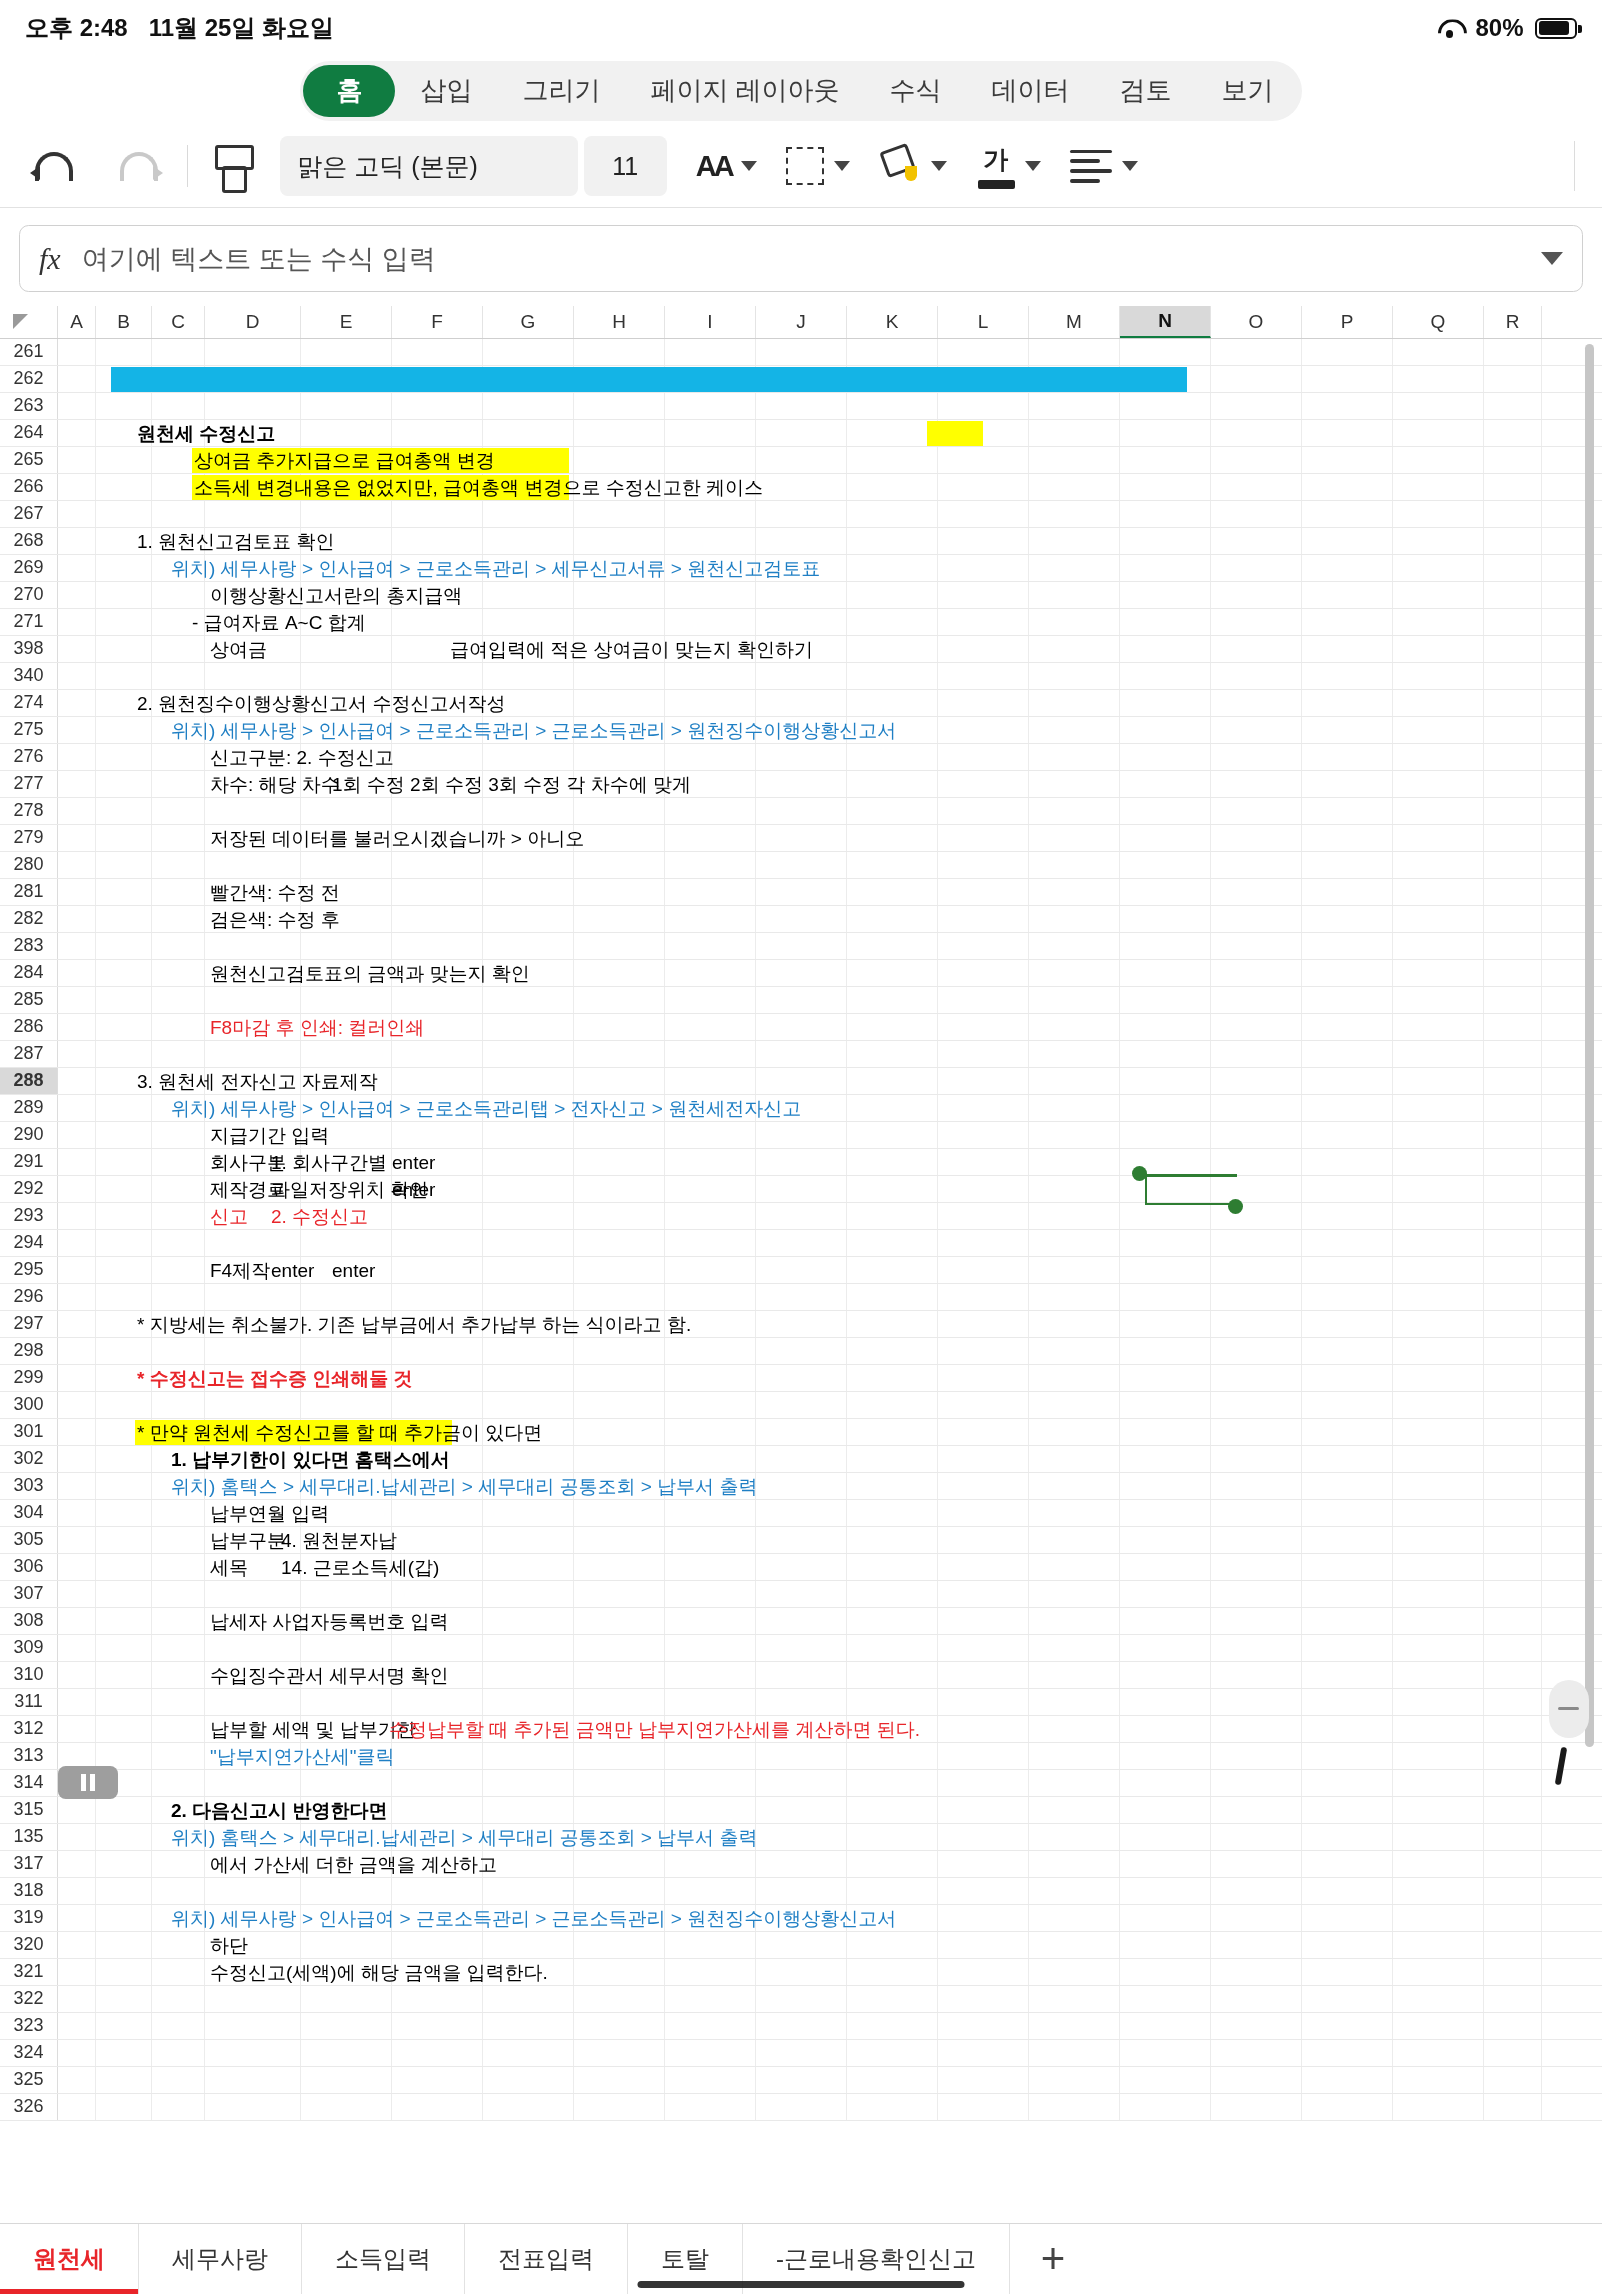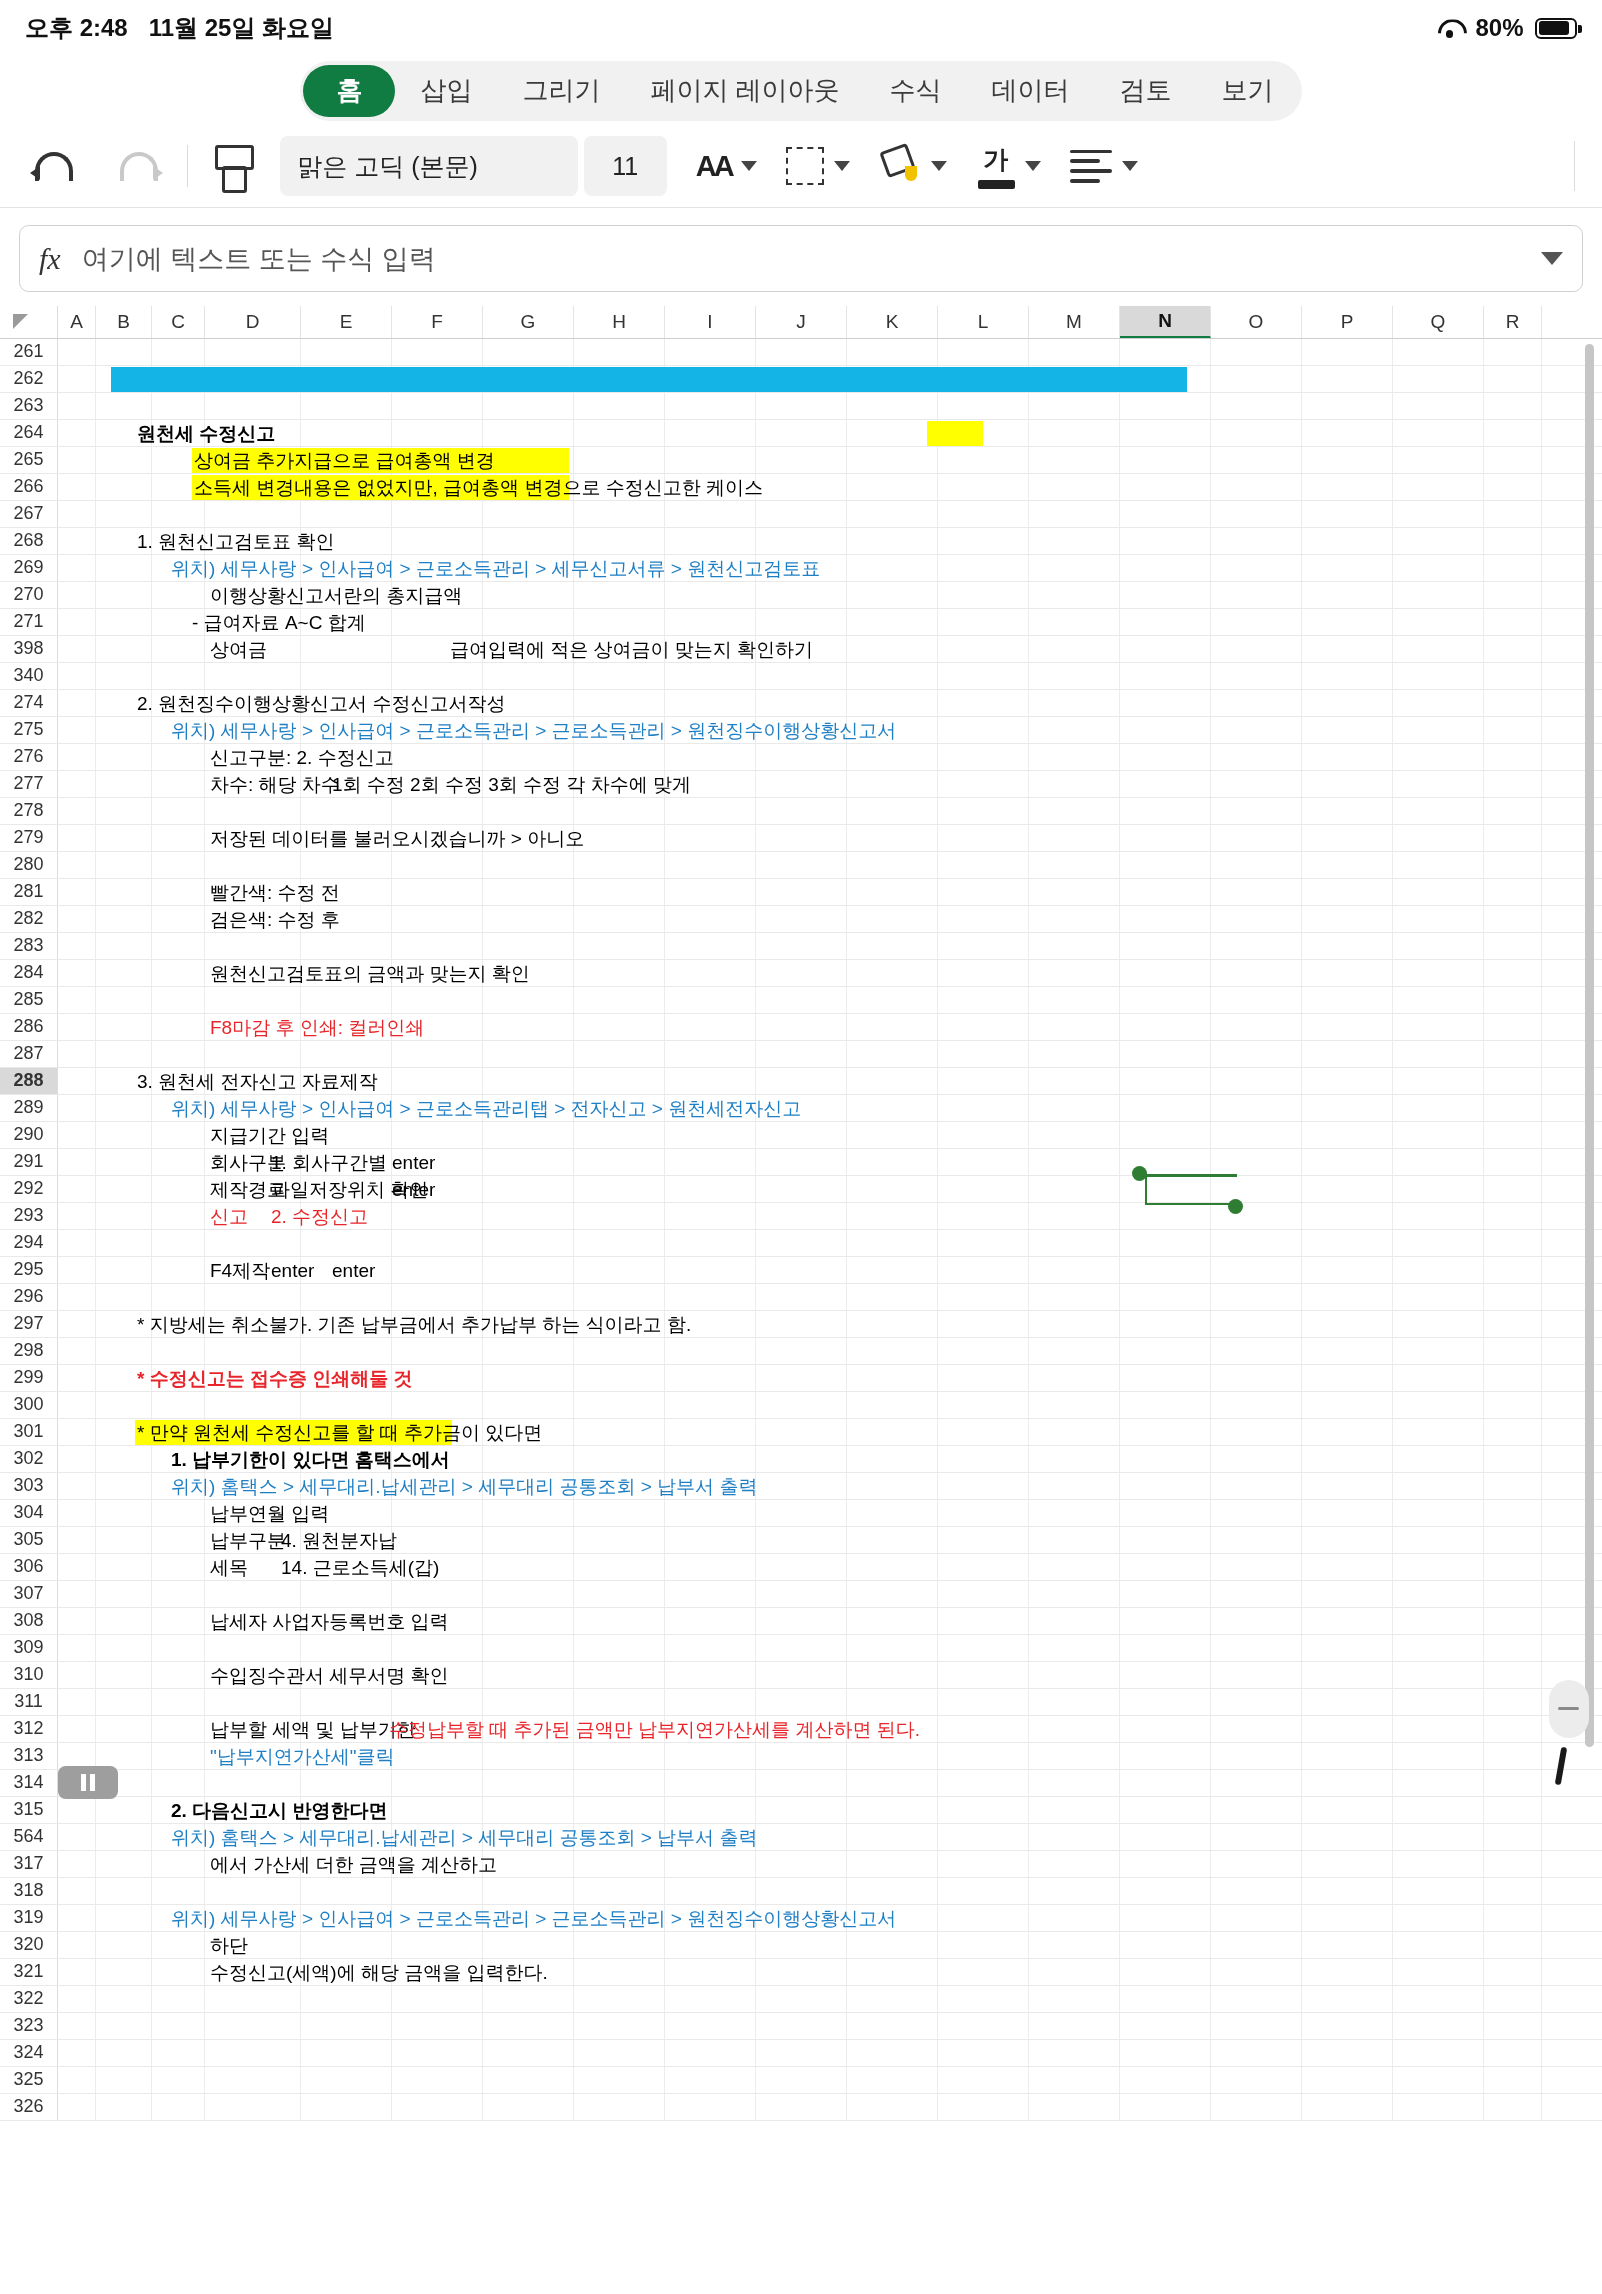--- a/index.html
+++ b/index.html
@@ -1697,21 +1697,21 @@
             <div class="v" style="width: 91px; min-width: 91px;"></div>
             <div class="v" style="width: 91px; min-width: 91px;"></div>
             <div class="v" style="width: 91px; min-width: 91px;"></div>
             <div class="v" style="width: 58px; min-width: 58px;"></div>
             <div class="txtlayer">
               <div class="t bold" style="left: 113px;">2. 다음신고시 반영한다면</div>
             </div>
           </div>
         </div>
         <div class="row">
-          <div class="rowhead">564</div>
+          <div class="rowhead">135</div>
           <div class="cells">
             <div class="v" style="width: 38px; min-width: 38px;"></div>
             <div class="v" style="width: 56px; min-width: 56px;"></div>
             <div class="v" style="width: 53px; min-width: 53px;"></div>
             <div class="v" style="width: 96px; min-width: 96px;"></div>
             <div class="v" style="width: 91px; min-width: 91px;"></div>
             <div class="v" style="width: 91px; min-width: 91px;"></div>
             <div class="v" style="width: 91px; min-width: 91px;"></div>
             <div class="v" style="width: 91px; min-width: 91px;"></div>
             <div class="v" style="width: 91px; min-width: 91px;"></div>
@@ -1988,15 +1988,38 @@
     <div class="float-pill" style="top:1374px;">
         <i></i>
       </div>
     <div class="pause-btn" style="top:1460px;">
         <i></i>
         <i></i>
       </div>
     <div class="pen-ico" style="top:1441px;"></div>
   </div>
 
+  <div class="sheettabs">
+    <div class="stab active">
+      <span>원천세</span>
+      <span class="uline"></span>
+    </div>
+    <div class="stab">
+      <span>세무사랑</span>
+    </div>
+    <div class="stab">
+      <span>소득입력</span>
+    </div>
+    <div class="stab">
+      <span>전표입력</span>
+    </div>
+    <div class="stab">
+      <span>토탈</span>
+    </div>
+    <div class="stab">
+      <span>-근로내용확인신고</span>
+    </div>
+    <div class="plus">+</div>
+    <div class="home-ind"></div>
+  </div>
 
 </div>
 
 
 </body></html>

